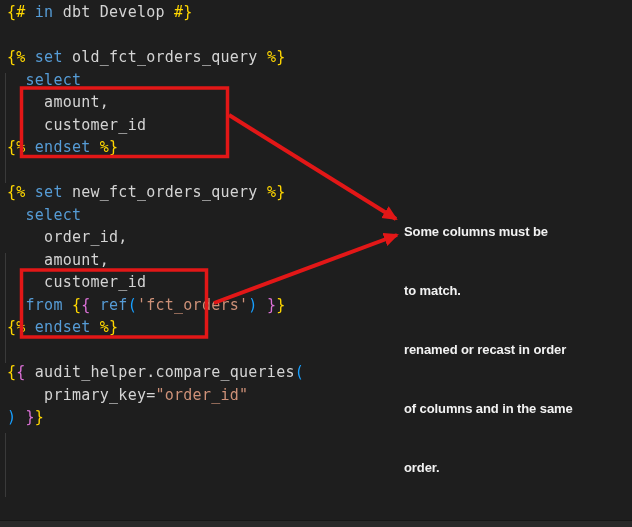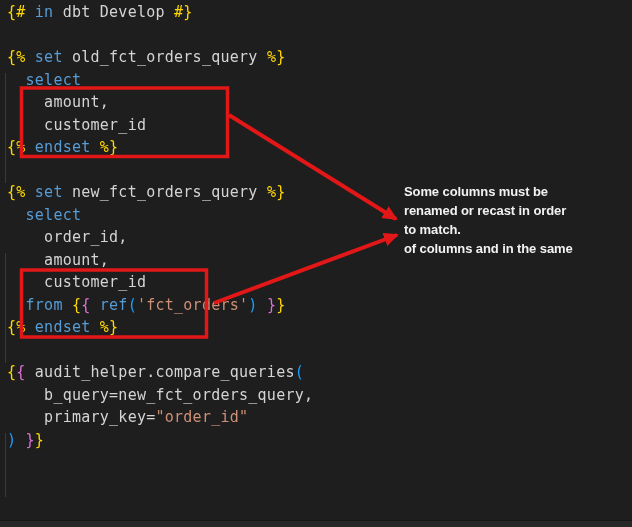--- a/index.html
+++ b/index.html
@@ -52,21 +52,21 @@
   .arrow-head{fill:var(--highlight,#e21717);}
   .annotation{
     position:absolute;left:404px;top:182px;width:200px;
     font-family:"Liberation Sans","DejaVu Sans",sans-serif;
     font-weight:bold;
     font-size:13px;
     line-height:19px;
     letter-spacing:-0.1px;
     color:var(--annotation_text,#f2f2f2);
   }
-  .ann-line{white-space:nowrap;}
+  .ann-line{white-space:nowrap;margin-top:40px;}
   .bottom-bar{
     position:absolute;left:0;right:0;bottom:0;height:6px;
     background:var(--statusbar,#282828);
     border-top:1px solid #161616;
   }
 </style>
 </head>
 <body>
 
 <div class="screen">
@@ -82,21 +82,20 @@
       <div class="code-line"></div>
       <div class="code-line"><span class="tok-b1">{%</span><span class="tok-tx"> </span><span class="tok-kw">set</span><span class="tok-tx"> new_fct_orders_query </span><span class="tok-b1">%}</span></div>
       <div class="code-line"><span class="tok-tx">  </span><span class="tok-kw">select</span></div>
       <div class="code-line"><span class="tok-tx">    order_id,</span></div>
       <div class="code-line"><span class="tok-tx">    amount,</span></div>
       <div class="code-line"><span class="tok-tx">    customer_id</span></div>
       <div class="code-line"><span class="tok-tx">  </span><span class="tok-kw">from</span><span class="tok-tx"> </span><span class="tok-b1">{</span><span class="tok-b2">{</span><span class="tok-tx"> </span><span class="tok-kw">ref</span><span class="tok-b3">(</span><span class="tok-str">'fct_orders'</span><span class="tok-b3">)</span><span class="tok-tx"> </span><span class="tok-b2">}</span><span class="tok-b1">}</span></div>
       <div class="code-line"><span class="tok-b1">{%</span><span class="tok-tx"> </span><span class="tok-kw">endset</span><span class="tok-tx"> </span><span class="tok-b1">%}</span></div>
       <div class="code-line"></div>
       <div class="code-line"><span class="tok-b1">{</span><span class="tok-b2">{</span><span class="tok-tx"> audit_helper.compare_queries</span><span class="tok-b3">(</span></div>
-      <div class="code-line"><span class="tok-tx">    b_query=new_fct_orders_query,</span></div>
       <div class="code-line"><span class="tok-tx">    primary_key=</span><span class="tok-str">"order_id"</span></div>
       <div class="code-line"><span class="tok-b3">)</span><span class="tok-tx"> </span><span class="tok-b2">}</span><span class="tok-b1">}</span></div>
     </div>
 
   <div class="indent-guide guide-1"></div>
   <div class="indent-guide guide-2"></div>
   <div class="indent-guide guide-3"></div>
 
   <svg class="overlay" width="632" height="527" viewBox="0 0 632 527">
     <defs>
@@ -105,20 +104,21 @@
       </marker>
     </defs>
     <rect class="red-box" x="21.5" y="88" width="206" height="68.5"></rect>
     <rect class="red-box" x="21.5" y="270" width="185" height="67"></rect>
     <line class="red-arrow" x1="229" y1="115" x2="396" y2="219" marker-end="url(#arrowhead)"></line>
     <line class="red-arrow" x1="214" y1="303" x2="397" y2="235" marker-end="url(#arrowhead)"></line>
   </svg>
 
   <div class="annotation">
       <div class="ann-line">Some columns must be</div>
+      <div class="ann-line">to match.</div>
       <div class="ann-line">renamed or recast in order</div>
-      <div class="ann-line">to match.</div>
       <div class="ann-line">of columns and in the same</div>
+      <div class="ann-line">order.</div>
     </div>
 
   <div class="bottom-bar"></div>
 
 </div>
 
 </body></html>

